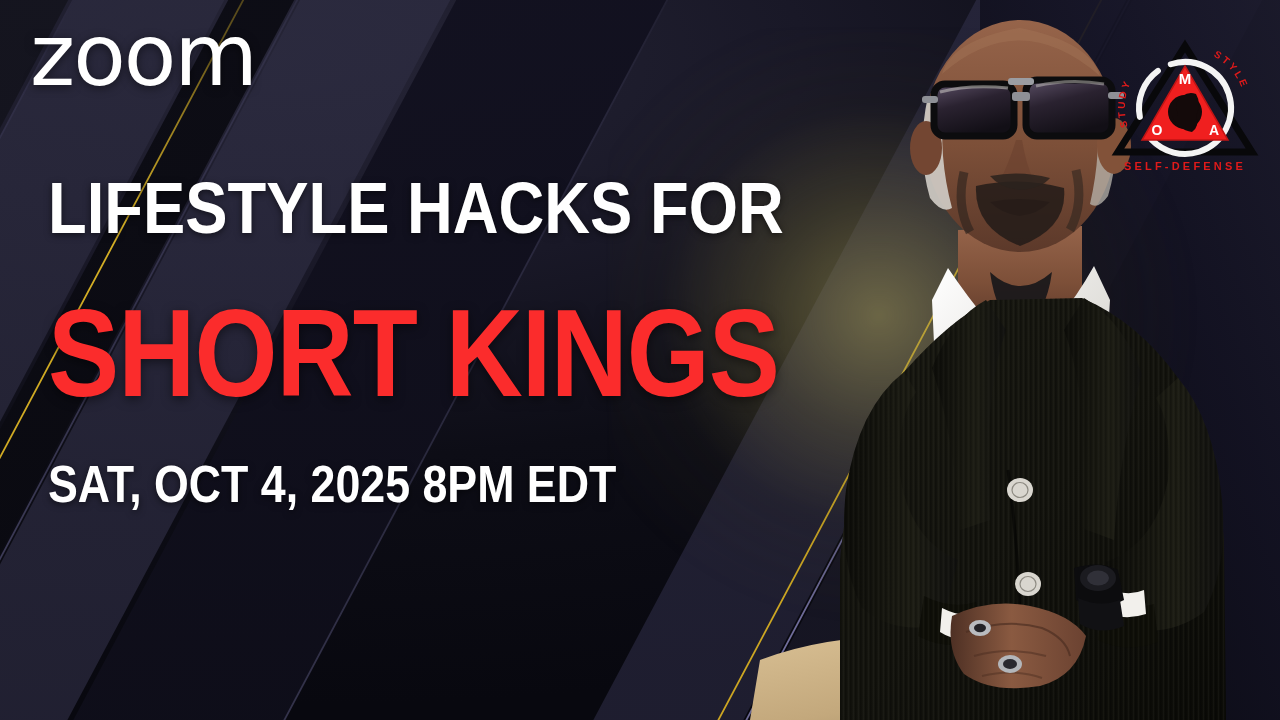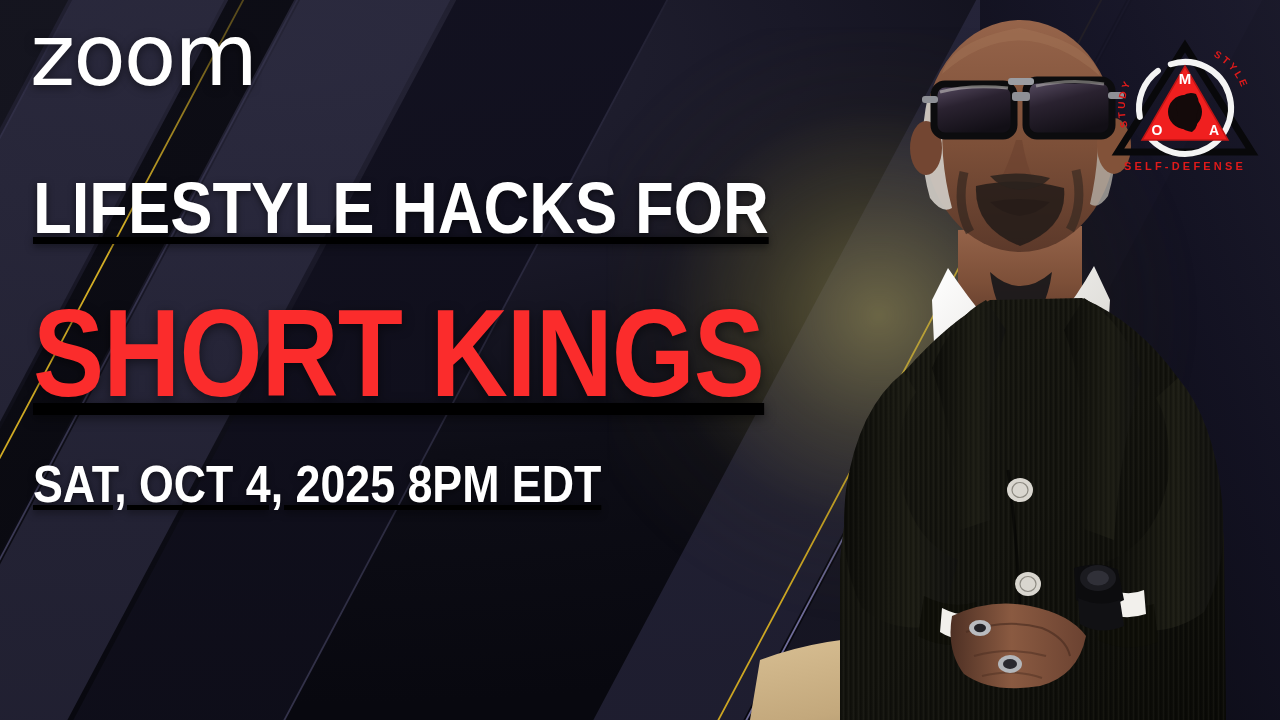--- a/index.html
+++ b/index.html
@@ -64,21 +64,21 @@
   
   .zoom-logo {
     position:absolute; left:30px; top:12px;
     font-size:86px; line-height:1; font-weight:400; letter-spacing:-2px;
     color:#ffffff;
     font-family:"DejaVu Sans", sans-serif;
     text-shadow:0 2px 10px rgba(0,0,0,.5);
   }
 
   
-  .copy { position:absolute; left:33px; top:175px; width:680px;text-decoration:underline; }
+  .copy { position:absolute; left:48px; top:175px; width:680px; }
   .hl1 {
     font-size:72px; line-height:.92; font-weight:700; color:#ffffff;
     font-family:"Liberation Sans Narrow","Liberation Sans",sans-serif;
     transform:scaleX(.88); transform-origin:left center;
     letter-spacing:0px; white-space:nowrap;
     text-shadow:0 2px 8px rgba(0,0,0,.55);
   }
   .hl2 {
     margin-top:58px;
     font-size:124px; line-height:.88; font-weight:700; color:#fb2c2c;

